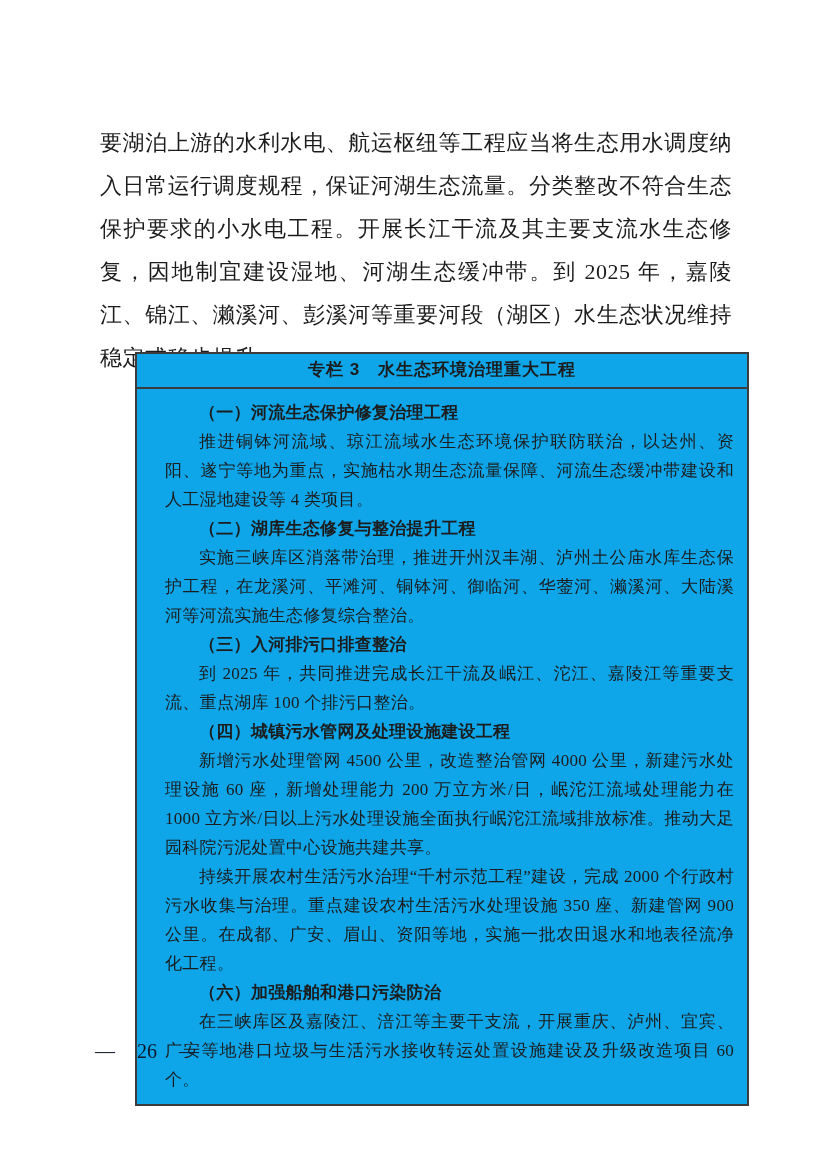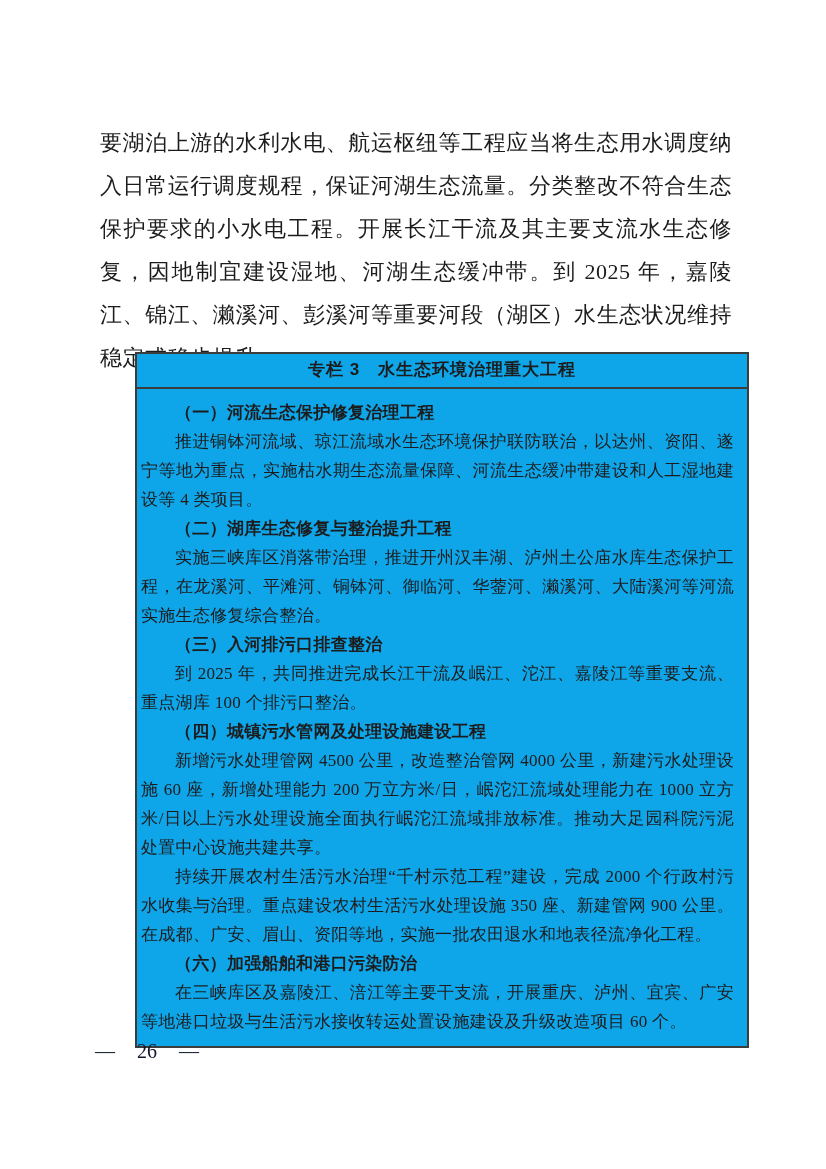--- a/index.html
+++ b/index.html
@@ -43,21 +43,21 @@
     font-family: "Liberation Sans", sans-serif;
     font-weight: bold;
     font-size: 17px;
     line-height: 20px;
     text-align: center;
     padding: 6px 0 7px 0;
     border-bottom: 2px solid #3c3c3c;
     letter-spacing: 1px;
   }
   .box-content {
-    padding: 9px 13px 10px 4px;
+    padding: 9px 13px 10px 28px;
   }
   .box-section-heading {
     margin: 0;
     font-size: 17px;
     line-height: 29px;
     font-weight: bold;
     text-indent: 2em;
     letter-spacing: 0.3px;
   }
   .box-section-body {

